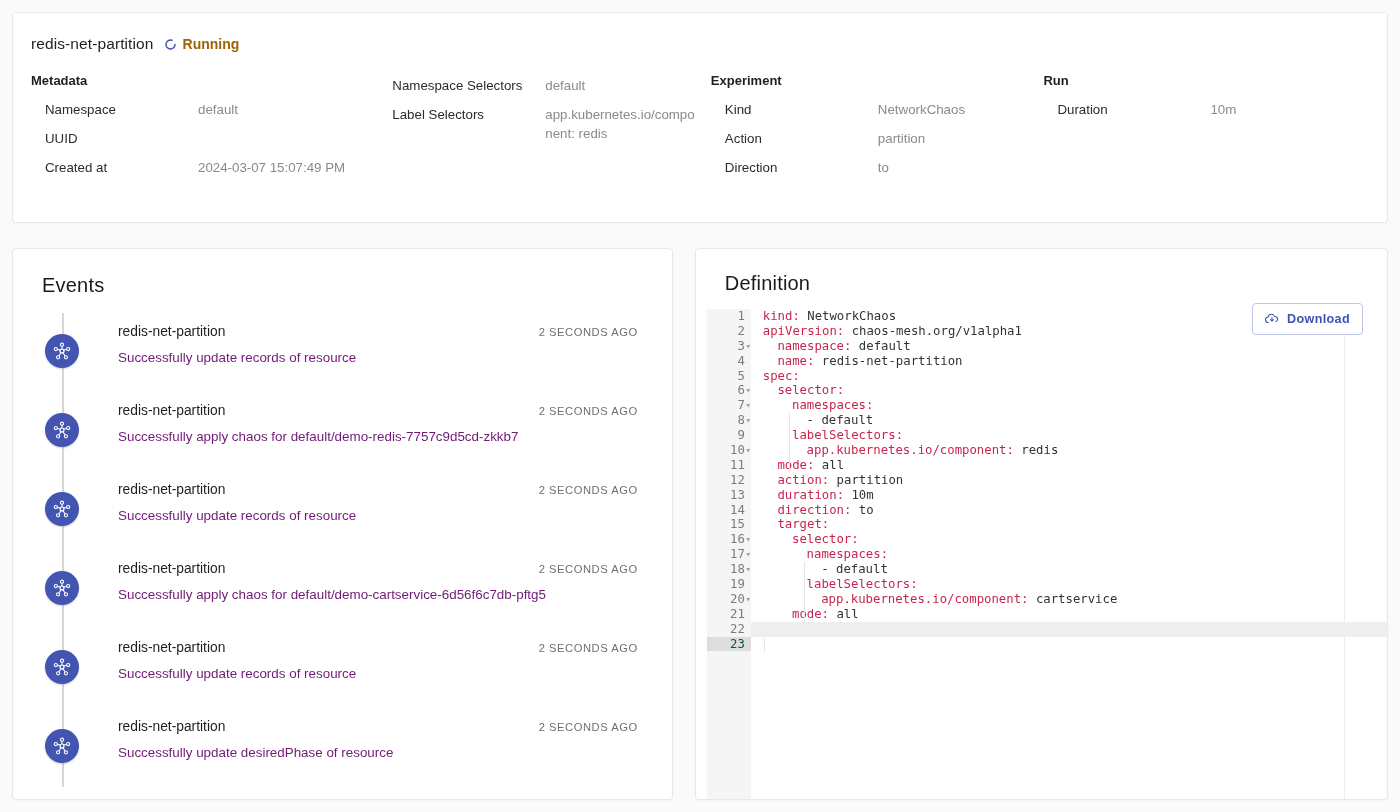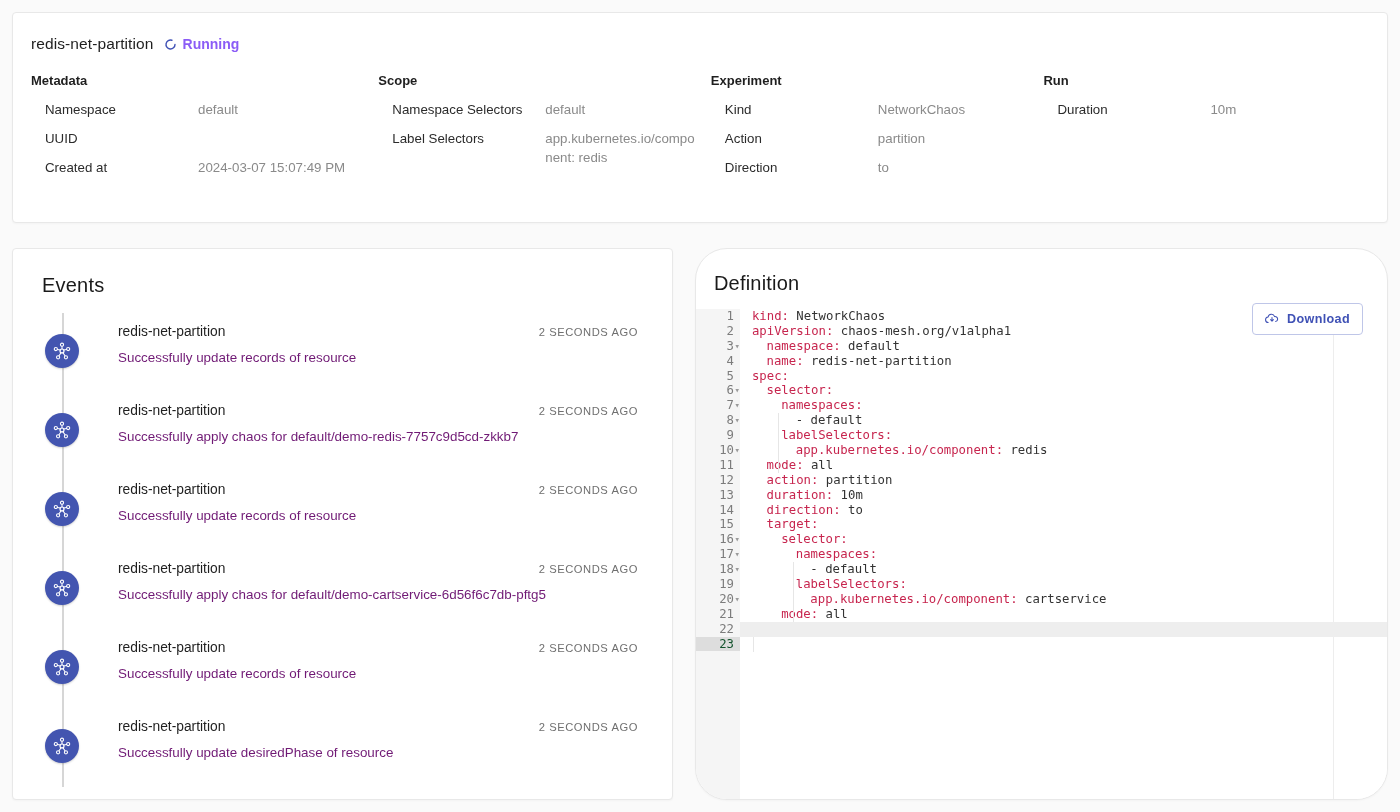--- a/index.html
+++ b/index.html
@@ -16,40 +16,40 @@
     background: #ffffff;
     border: 1px solid #e8e8e8;
     border-radius: 4px;
     box-shadow: 0 1px 2px rgba(0,0,0,0.03);
   }
 
   
   #summary-card { height: 211px; padding: 18px 18px 0 18px; position: relative; }
   .summary-head { display: flex; align-items: center; gap: 10px; height: 26px; }
   .exp-title { font-size: 15.5px; color: #1f1f1f; letter-spacing: .1px; }
-  .status { display: inline-flex; align-items: center; gap: 6px; color: #8b5cf6; font-size: 14px; font-weight: 600; }
+  .status { display: inline-flex; align-items: center; gap: 6px; color: #a16207; font-size: 14px; font-weight: 600; }
   .spinner { width: 13px; height: 13px; display:inline-block; }
   .spinner svg { display:block; }
 
   .grid-cols { display: flex; margin-top: 16px; }
   .col { }
   .col-meta   { width: 352px; }
   .col-scope  { width: 337px; }
   .col-exp    { width: 337px; }
   .col-run    { width: 330px; }
 
   .col-title { font-size: 13px; font-weight: 700; color: #1f1f1f; margin-bottom: 9px; }
   .kv { display: flex; align-items: flex-start; padding: 3px 0 3px 0; min-height: 29px; }
   .kv .k { width: 167px; flex: 0 0 167px; font-size: 13.3px; color: #2b2b2b; line-height: 19px; padding-left: 14px; }
   .kv .v { font-size: 13.3px; color: #8a8a8a; line-height: 19px; max-width: 150px; word-break: break-word; }
 
   
   .bottom-row { display: flex; gap: 22px; margin-top: 25px; }
   #events-card { width: 677px; height: 552px; padding: 22px 22px 0 18px; overflow: hidden; position: relative; }
-  #definition-card { width: 711px; height: 552px; padding: 22px 0 0 0; overflow: hidden; position: relative; border-radius: 32px; }
+  #definition-card { width: 711px; height: 552px; padding: 22px 0 0 11px; overflow: hidden; position: relative; }
 
   .panel-title { font-size: 20px; color: #1a1a1a; font-weight: 400; letter-spacing: .2px; }
   #events-card .panel-title { margin: 3px 0 0 11px; }
   #definition-card .panel-title { margin: 1px 0 0 18px; }
 
   
   .timeline { position: relative; margin-top: 16px; }
   .tl-item { position: relative; display: flex; align-items: flex-start; height: 79px; }
   .tl-rail { position: absolute; left: 31px; top: 0; width: 1.5px; height: 100%; background: #d6d6d6; }
   .tl-dot {
@@ -123,21 +123,20 @@
         <div class="kv">
           <div class="k">UUID</div>
         </div>
         <div class="kv">
           <div class="k">Created at</div>
           <div class="v">2024-03-07 15:07:49 PM</div>
         </div>
       </div>
 
       <div class="col col-scope">
-        <div class="col-title">Scope</div>
         <div class="kv">
           <div class="k">Namespace Selectors</div>
           <div class="v">default</div>
         </div>
         <div class="kv">
           <div class="k">Label Selectors</div>
           <div class="v">app.kubernetes.io/component: redis</div>
         </div>
       </div>
 

